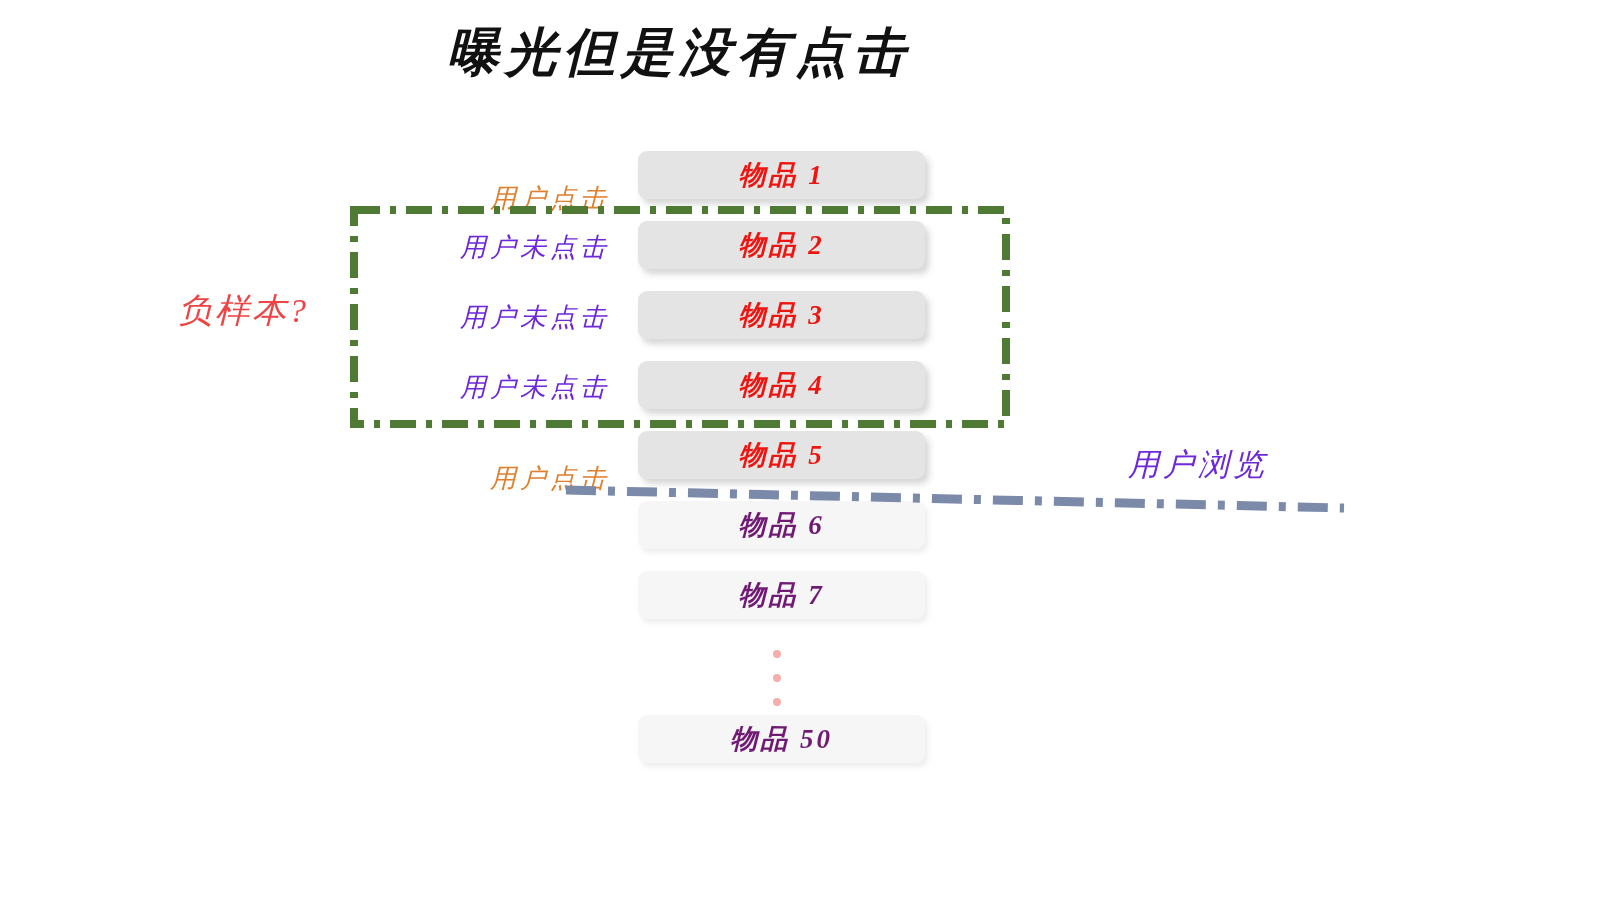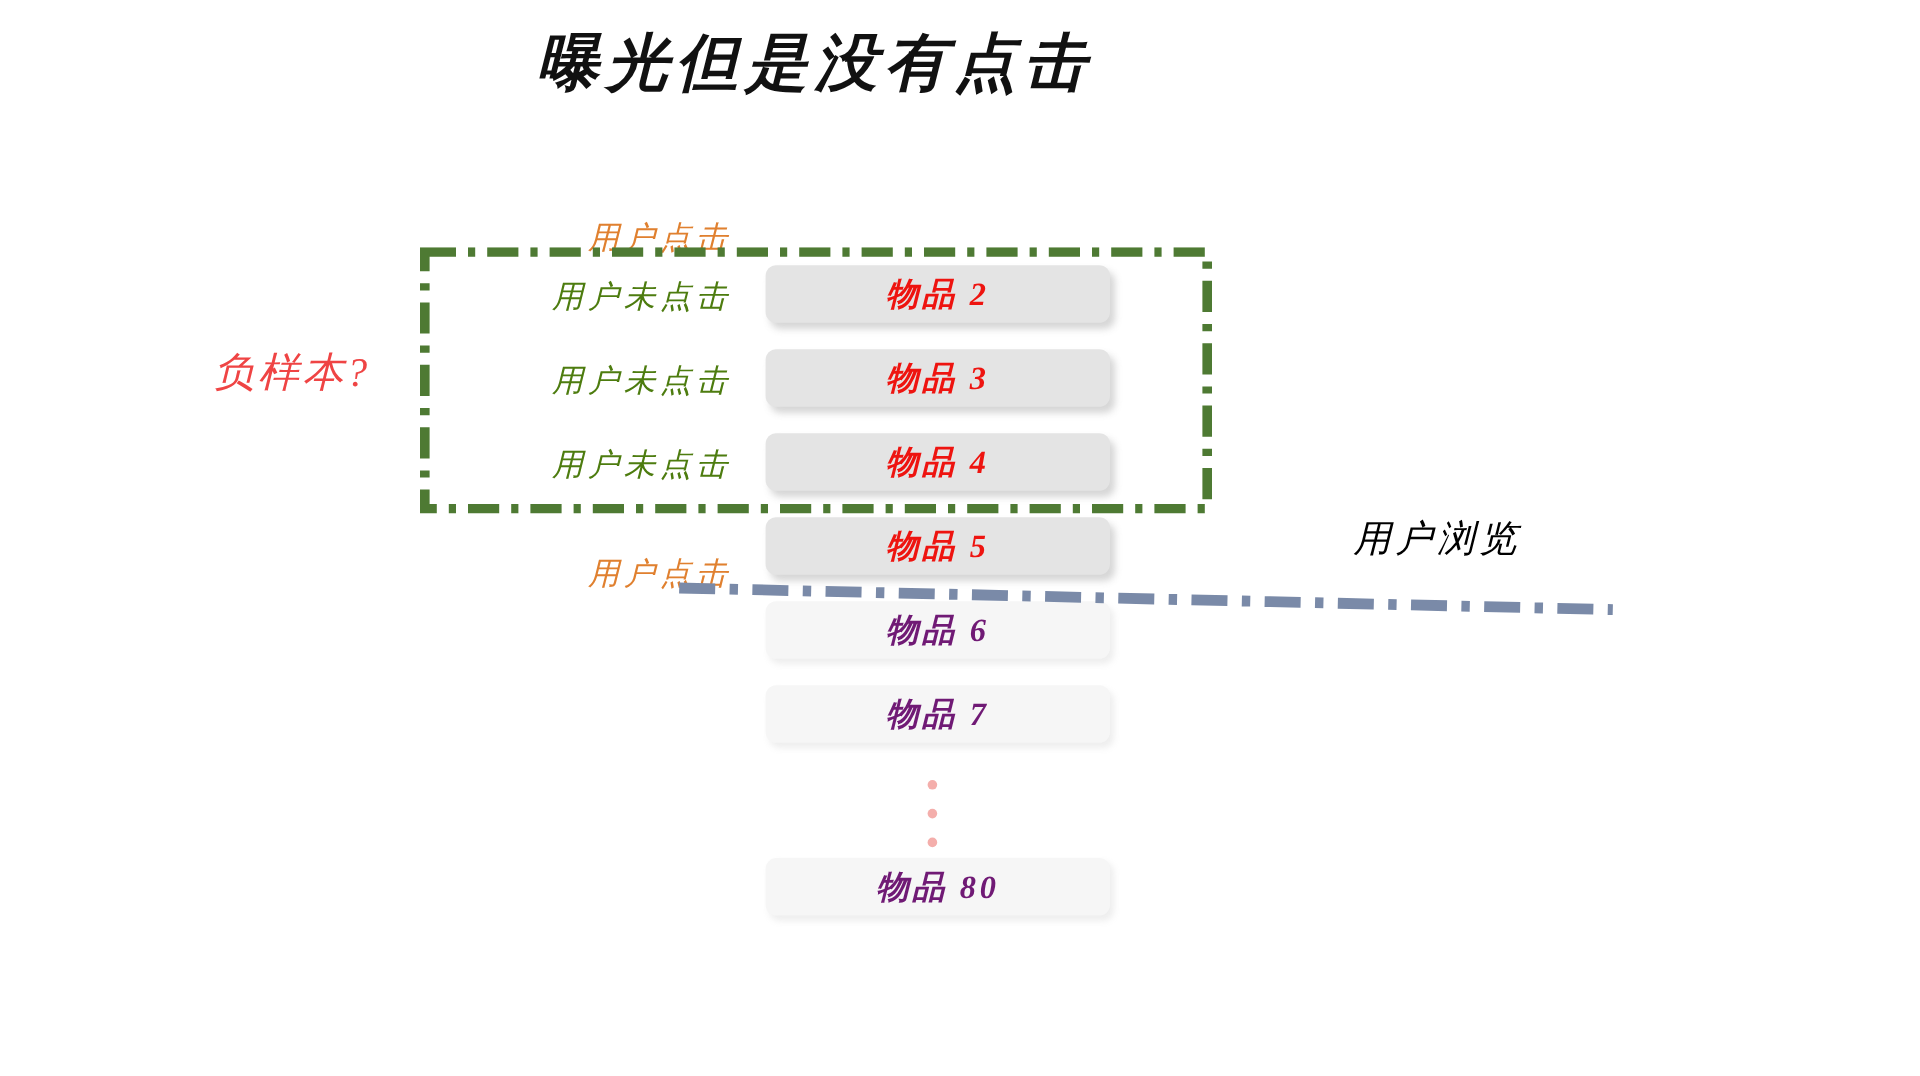--- a/index.html
+++ b/index.html
@@ -75,21 +75,21 @@
     right: 990px;      
     top: 9px;
     font-family: "Liberation Serif", "DejaVu Serif", serif;
     font-style: italic;
     font-size: 26px;
     letter-spacing: 4px;
     white-space: nowrap;
     text-align: right;
   }
   .side-label.clicked   { color: #e0802f; margin-top: 21px; }
-  .side-label.unclicked { color: #4d7c0f; }
+  .side-label.unclicked { color: #6d28d9; }
 
   
   #ellipsis {
     position: absolute;
     left: 772px;
     top: 650px;
     width: 10px;
     height: 56px;
     display: flex;
     flex-direction: column;
@@ -137,35 +137,39 @@
     pointer-events: none;
   }
   #browse-line svg { display: block; }
 
   .browse-label {
     position: absolute;
     font-family: "Liberation Serif", "DejaVu Serif", serif;
     font-style: italic;
     font-size: 31px;
     letter-spacing: 4px;
-    color: #000000;
-    white-space: nowrap;
+    color: #6d28d9;
+    white-space: nowrap;
+    margin-top: 16px;
   }
   #browse-above { left: 1128px; top: 428px; }
   #browse-below { left: 1100px; top: 515px; }
 </style>
 </head>
 <body>
 
 <div id="stage">
 
   <div id="title">曝光但是没有点击</div>
 
   <div class="row" style="top:151px">
     <div class="side-label clicked">用户点击</div>
+    <div class="pill">
+      <span class="pill-text">物品 1</span>
+    </div>
   </div>
 
   <div class="row" style="top:221px">
     <div class="side-label unclicked">用户未点击</div>
     <div class="pill">
       <span class="pill-text">物品 2</span>
     </div>
   </div>
 
   <div class="row" style="top:291px">
@@ -202,21 +206,21 @@
   </div>
 
   <div id="ellipsis">
     <i></i>
     <i></i>
     <i></i>
   </div>
 
   <div class="row" style="top:715px">
     <div class="pill faded">
-      <span class="pill-text">物品 80</span>
+      <span class="pill-text">物品 50</span>
     </div>
   </div>
 
   <div id="neg-box">
     <svg width="660" height="222" viewBox="0 0 660 222" xmlns="http://www.w3.org/2000/svg">
       <rect x="4" y="4" width="652" height="214" fill="none" stroke="#4e7a33" stroke-width="8" stroke-dasharray="26 10 6 10" stroke-linecap="butt"></rect>
     </svg>
   </div>
   <div id="neg-label">负样本?</div>
 

